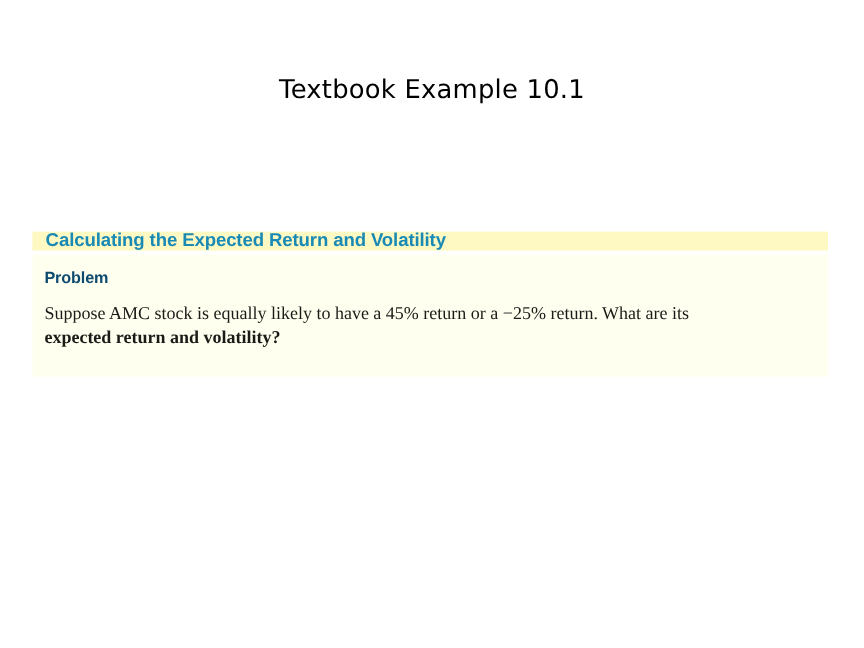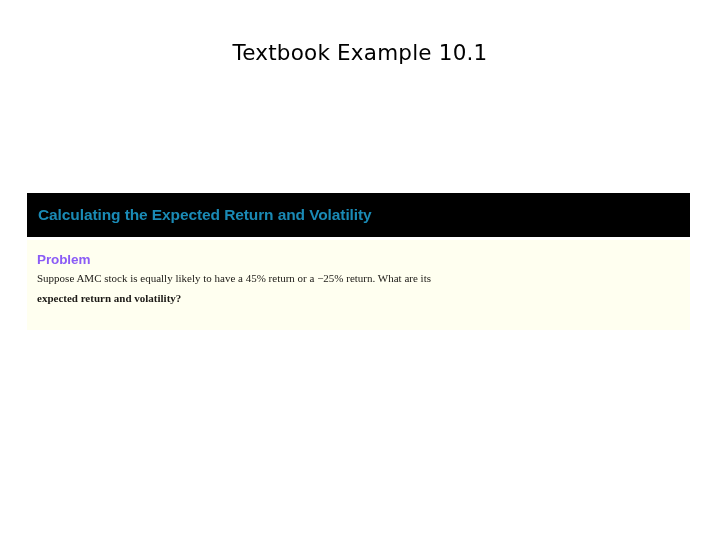--- a/index.html
+++ b/index.html
@@ -12,43 +12,43 @@
     height: 540px;
     background: #ffffff;
     font-family: "Liberation Sans", sans-serif;
     overflow: hidden;
     position: relative;
   }
 
   
   .slide-title {
     position: absolute;
-    top: 40px;
+    top: 63px;
     left: 0;
     width: 720px;
     text-align: center;
     font-family: "DejaVu Sans", sans-serif;
     font-size: 21.5px;
     font-weight: 400;
     color: #000000;
     letter-spacing: 0.2px;
     white-space: nowrap;
   }
 
   
   .example-figure {
     position: absolute;
     left: 27px;
     top: 193px;
     width: 663px;
   }
 
   .example-header {
-    background: #000000;
-    height: 44px;
+    background: #fef9c3;
+    height: 16px;
     padding: 0 11px;
     box-sizing: border-box;
     display: flex;
     align-items: center;
   }
   .example-header-title {
     font-family: "Liberation Sans", sans-serif;
     font-size: 15.5px;
     font-weight: bold;
     color: #1a8ab5;
@@ -64,28 +64,28 @@
   .example-body {
     background: #fffff0;
     padding: 12px 10px 22px 10px;
     box-sizing: border-box;
   }
 
   .problem-label {
     font-family: "Liberation Sans", sans-serif;
     font-size: 13.5px;
     font-weight: bold;
-    color: #8b5cf6;
-    margin: 0 0 1px 0;
+    color: #0c4a6e;
+    margin: 0 0 13px 0;
     letter-spacing: -0.1px;
   }
 
   .problem-text {
     font-family: "Liberation Serif", "DejaVu Serif", serif;
-    font-size: 11px;
+    font-size: 15px;
     line-height: 20px;
     color: #1c1a16;
     text-align: justify;
     margin: 0;
     width: 645px;
     text-justify: inter-word;
   }
   .problem-text .last-line {
     display: block;
     font-weight: bold;

